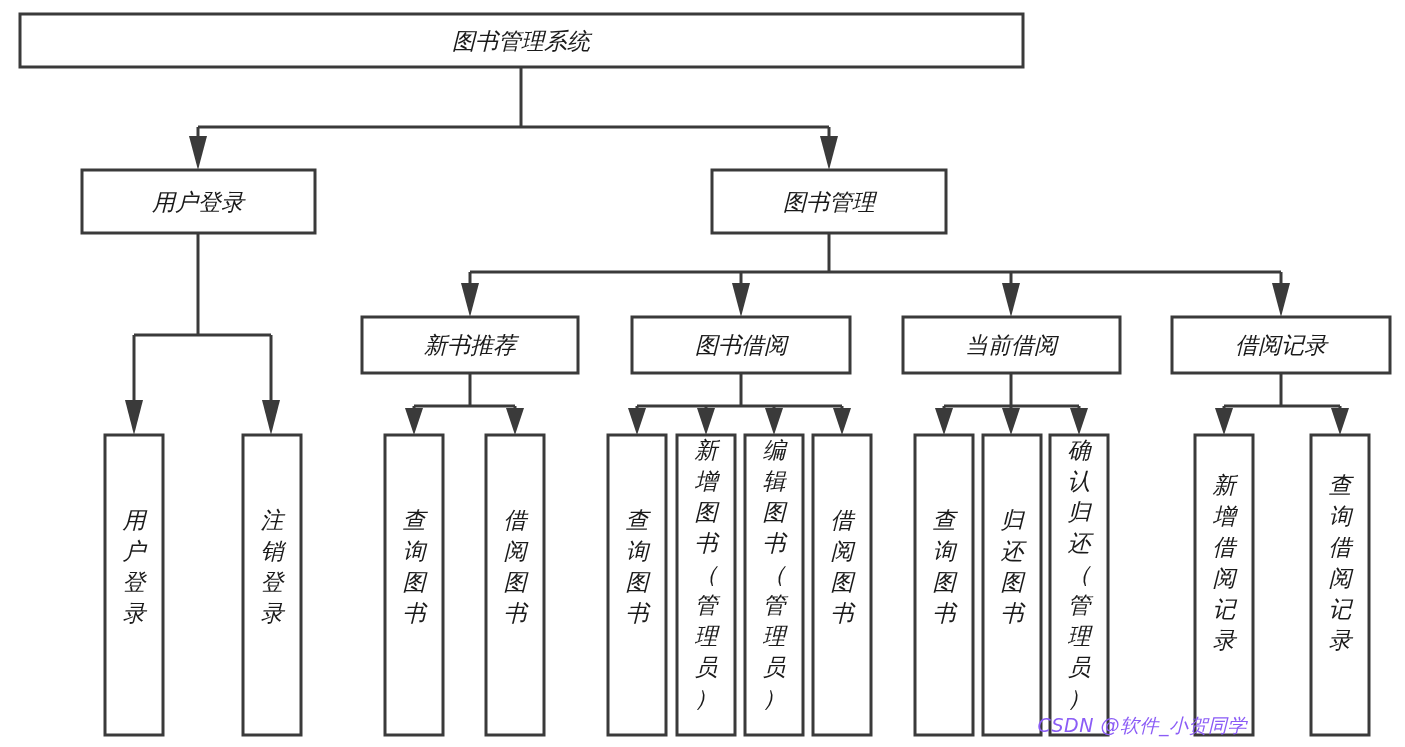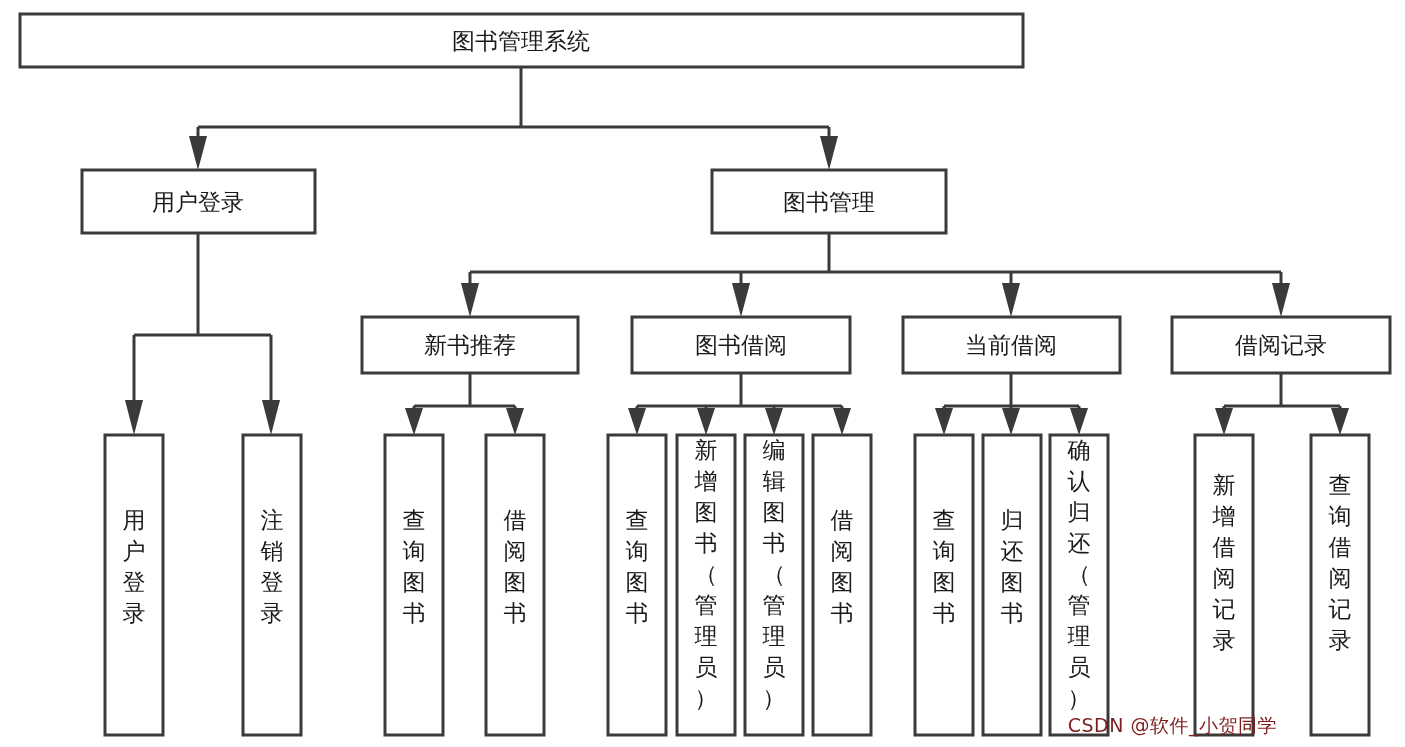--- a/index.html
+++ b/index.html
@@ -13,20 +13,21 @@
     font-family: "DejaVu Sans", "Liberation Sans", sans-serif;
     overflow: hidden;
     position: relative;
   }
   #diagram-root {
     position: absolute;
     left: 0;
     top: 0;
     width: 1277px;
     height: 747px;
+    font-style: italic;
   }
   svg.flow {
     display: block;
     width: 1405px;
     height: 747px;
   }
   .node-box {
     fill: #ffffff;
     stroke: #3a3a3a;
     stroke-width: 3;
@@ -49,25 +50,25 @@
     stroke-width: 3;
     fill: none;
     stroke-linecap: butt;
   }
   .arrow-head {
     fill: #3a3a3a;
     stroke: none;
   }
   .watermark {
     position: absolute;
-    right: 0;
+    right: 30px;
     bottom: 8px;
     font-family: "DejaVu Sans", "Liberation Sans", sans-serif;
     font-size: 19px;
-    color: #7f1d1d;
+    color: #8b5cf6;
     letter-spacing: 0.5px;
     white-space: nowrap;
     pointer-events: none;
   }
 </style>
 </head>
 <body>
 
 <div id="diagram-root">
 

